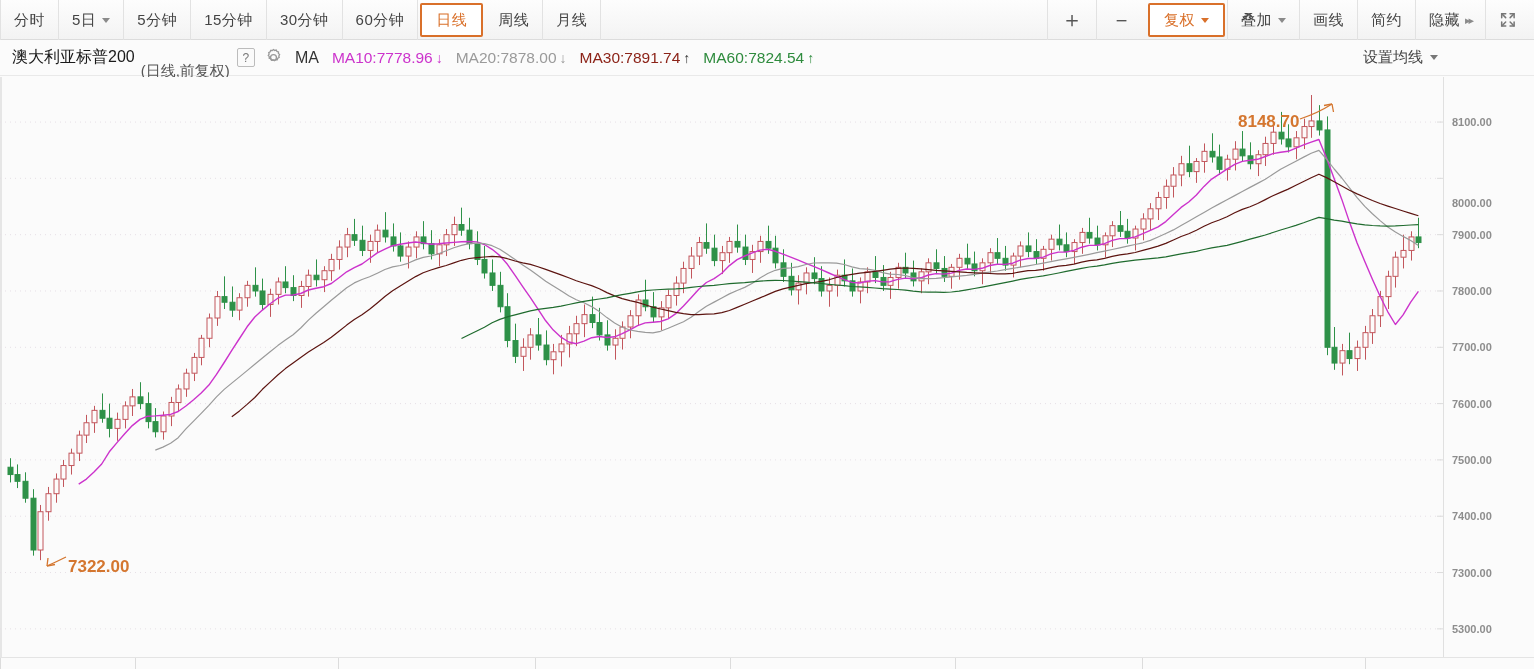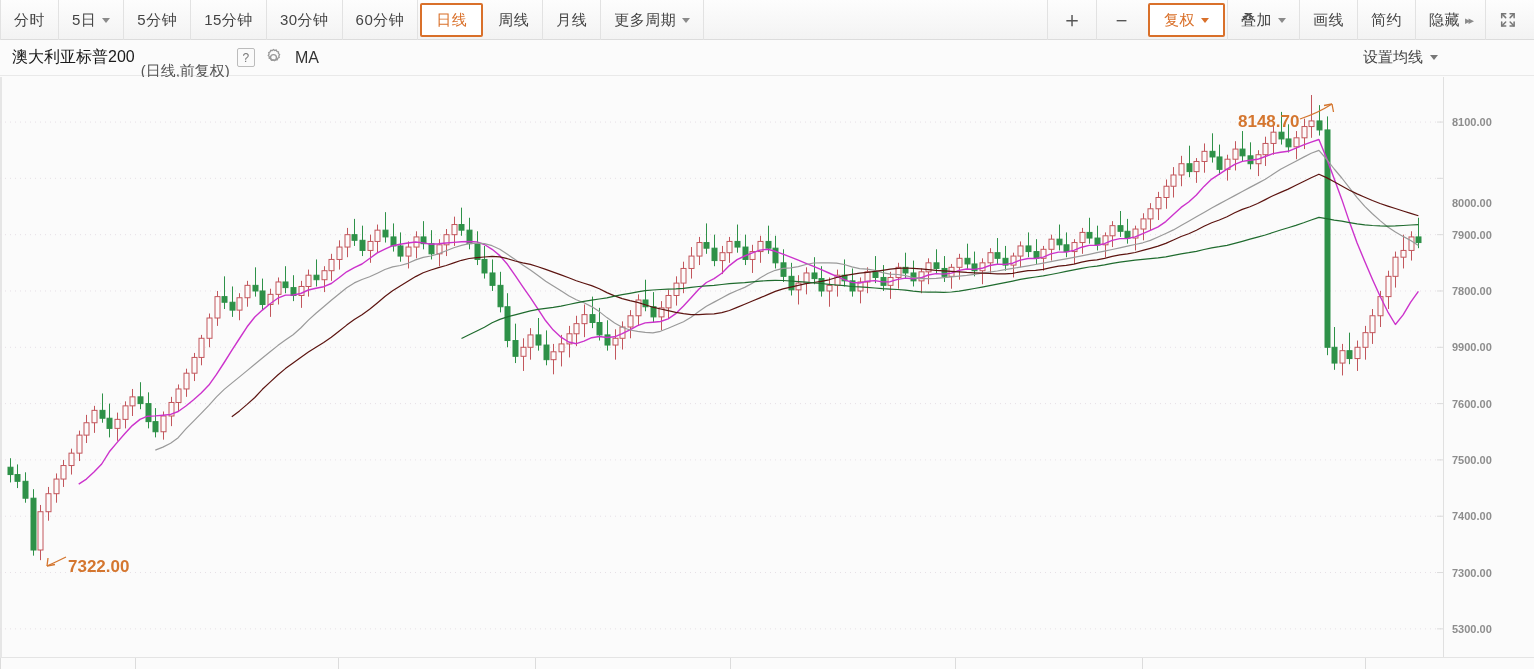--- a/index.html
+++ b/index.html
@@ -119,24 +119,20 @@
         </div>
         <div class="tbtn active">
           <span>日线</span>
         </div>
         <div class="tbtn">
           <span>周线</span>
         </div>
         <div class="tbtn">
           <span>月线</span>
         </div>
-        <div class="tbtn">
-          <span>更多周期</span>
-          <i class="caret"></i>
-        </div>
       </div>
     <div class="tb-right" id="tb-right">
         <div class="tbtn">
           <span class="sym">＋</span>
         </div>
         <div class="tbtn">
           <span class="sym">－</span>
         </div>
         <div class="tbtn active">
           <span>复权</span>
@@ -169,20 +165,26 @@
     <span class="ib-title">澳大利亚标普200</span>
     <span class="ib-sub">(日线,前复权)</span>
     <span class="qbox">?</span>
     <span class="gear">
       <svg width="19" height="19" viewBox="0 0 20 20" aria-hidden="true">
         <path d="M10 1.6l1.3 1.0 1.6-.4.7 1.5 1.6.4.0 1.7 1.2 1.1-.8 1.5.4 1.6-1.5.7-.6 1.6-1.7-.1-1.3 1.1-1.4-.9-1.6.4-.8-1.5-1.6-.5.1-1.7-1.1-1.3.9-1.4-.4-1.6 1.5-.7.5-1.6 1.7.1z" fill="none" stroke="#9a9a9a" stroke-width="1.4"></path>
         <circle cx="10" cy="10" r="3.1" fill="none" stroke="#9a9a9a" stroke-width="1.4"></circle>
       </svg>
     </span>
     <span class="ma-label">MA</span>
+    <span id="ma-list" style="display:flex;align-items:center;">
+        <span class="ma-item" style="color: rgb(204, 51, 204);"><span>MA10:7778.96</span><span class="ma-arrow" style="color: rgb(204, 51, 204);">↓</span></span>
+        <span class="ma-item" style="color: rgb(154, 154, 154);"><span>MA20:7878.00</span><span class="ma-arrow" style="color: rgb(154, 154, 154);">↓</span></span>
+        <span class="ma-item" style="color: rgb(140, 35, 24);"><span>MA30:7891.74</span><span class="ma-arrow" style="color: rgb(51, 51, 51);">↑</span></span>
+        <span class="ma-item" style="color: rgb(46, 139, 61);"><span>MA60:7824.54</span><span class="ma-arrow" style="color: rgb(46, 139, 61);">↑</span></span>
+      </span>
     <span class="ib-right">
       <span>设置均线</span>
       <i class="caret"></i>
     </span>
   </div>
 
   <div class="chartwrap">
     <div class="leftrail"></div>
     <div class="plot">
       <svg class="layer" id="chart-svg" width="1443" height="580">
@@ -588,21 +590,21 @@
           <path d="M 1332 27 l -8 1.5 M 1332 27 l 1.5 8" fill="none" stroke="#d4762f" stroke-width="1.3"></path>
           <path d="M 66 480 Q 58 484 47 489" fill="none" stroke="#d4762f" stroke-width="1.3"></path>
           <path d="M 47 489 l 8 -1.5 M 47 489 l 1 -8" fill="none" stroke="#d4762f" stroke-width="1.3"></path>
         </svg>
     </div>
     <div class="axisband" id="axisband">
         <div class="ytick" style="top: 45.0485px;">8100.00</div>
         <div class="ytick" style="top: 90px; margin-top: 36px;">8000.00</div>
         <div class="ytick" style="top: 157.67px;">7900.00</div>
         <div class="ytick" style="top: 213.981px;">7800.00</div>
-        <div class="ytick" style="top: 270.291px;">9900.00</div>
+        <div class="ytick" style="top: 270.291px;">7700.00</div>
         <div class="ytick" style="top: 326.602px;">7600.00</div>
         <div class="ytick" style="top: 382.913px;">7500.00</div>
         <div class="ytick" style="top: 439.223px;">7400.00</div>
         <div class="ytick" style="top: 495.534px;">7300.00</div>
         <div class="ytick" style="top: 551.845px;">5300.00</div>
       </div>
     <div class="bottomrule"></div>
     <div id="xticks">
         <div class="xtickmark" style="left: 0px;"></div>
         <div class="xtickmark" style="left: 135px;"></div>

